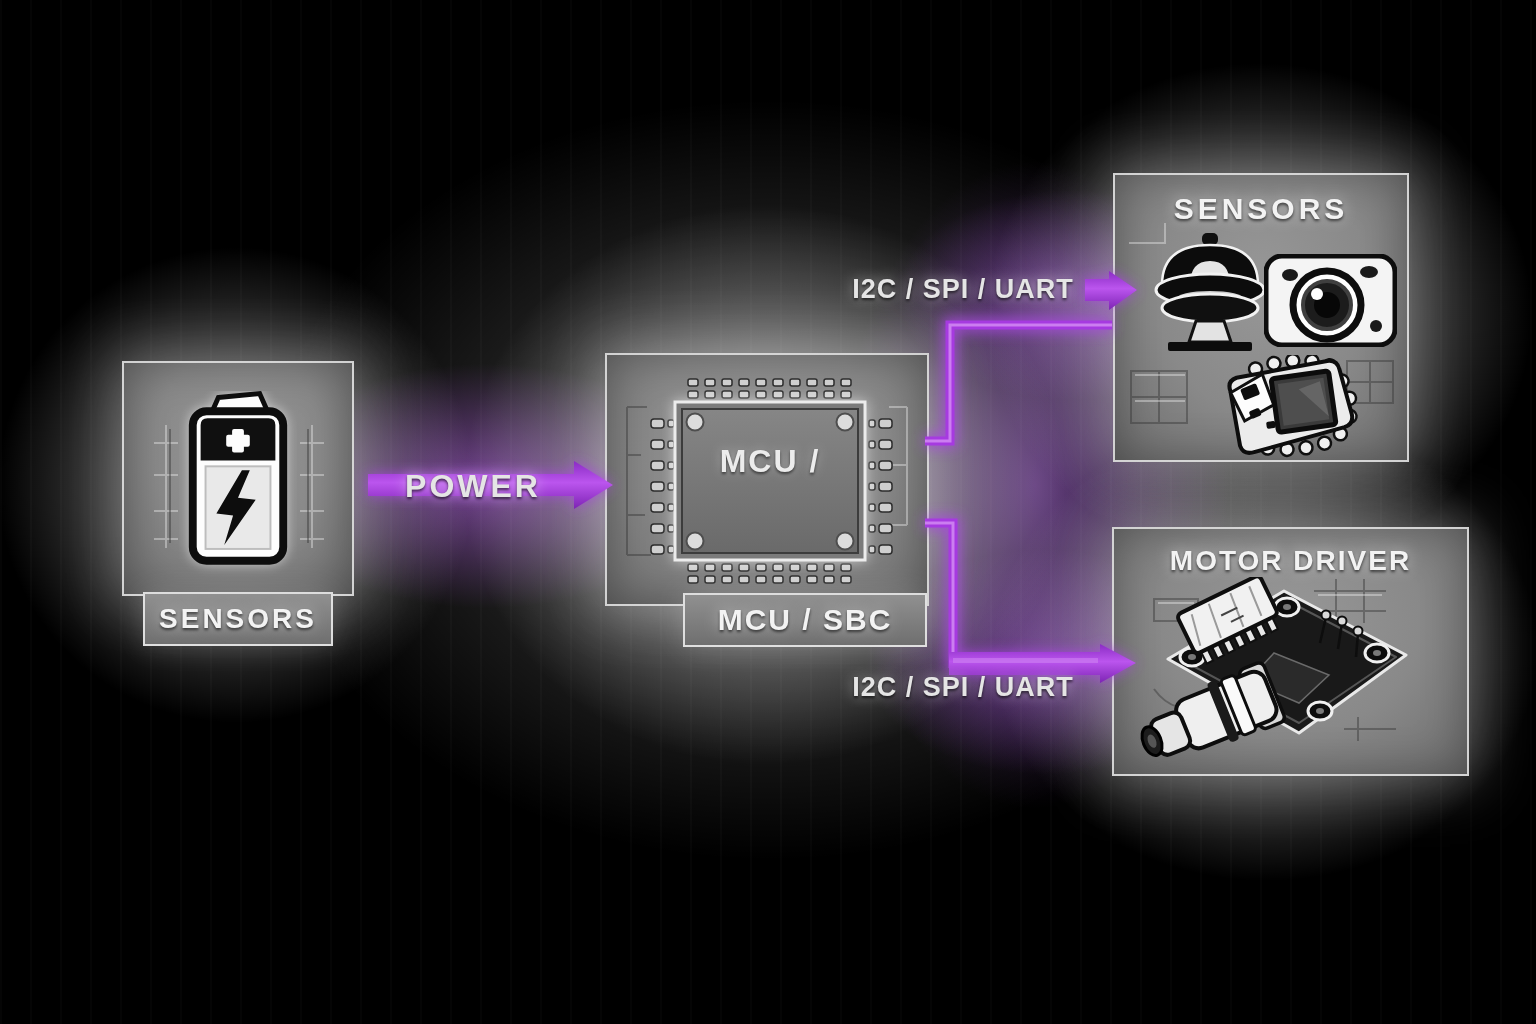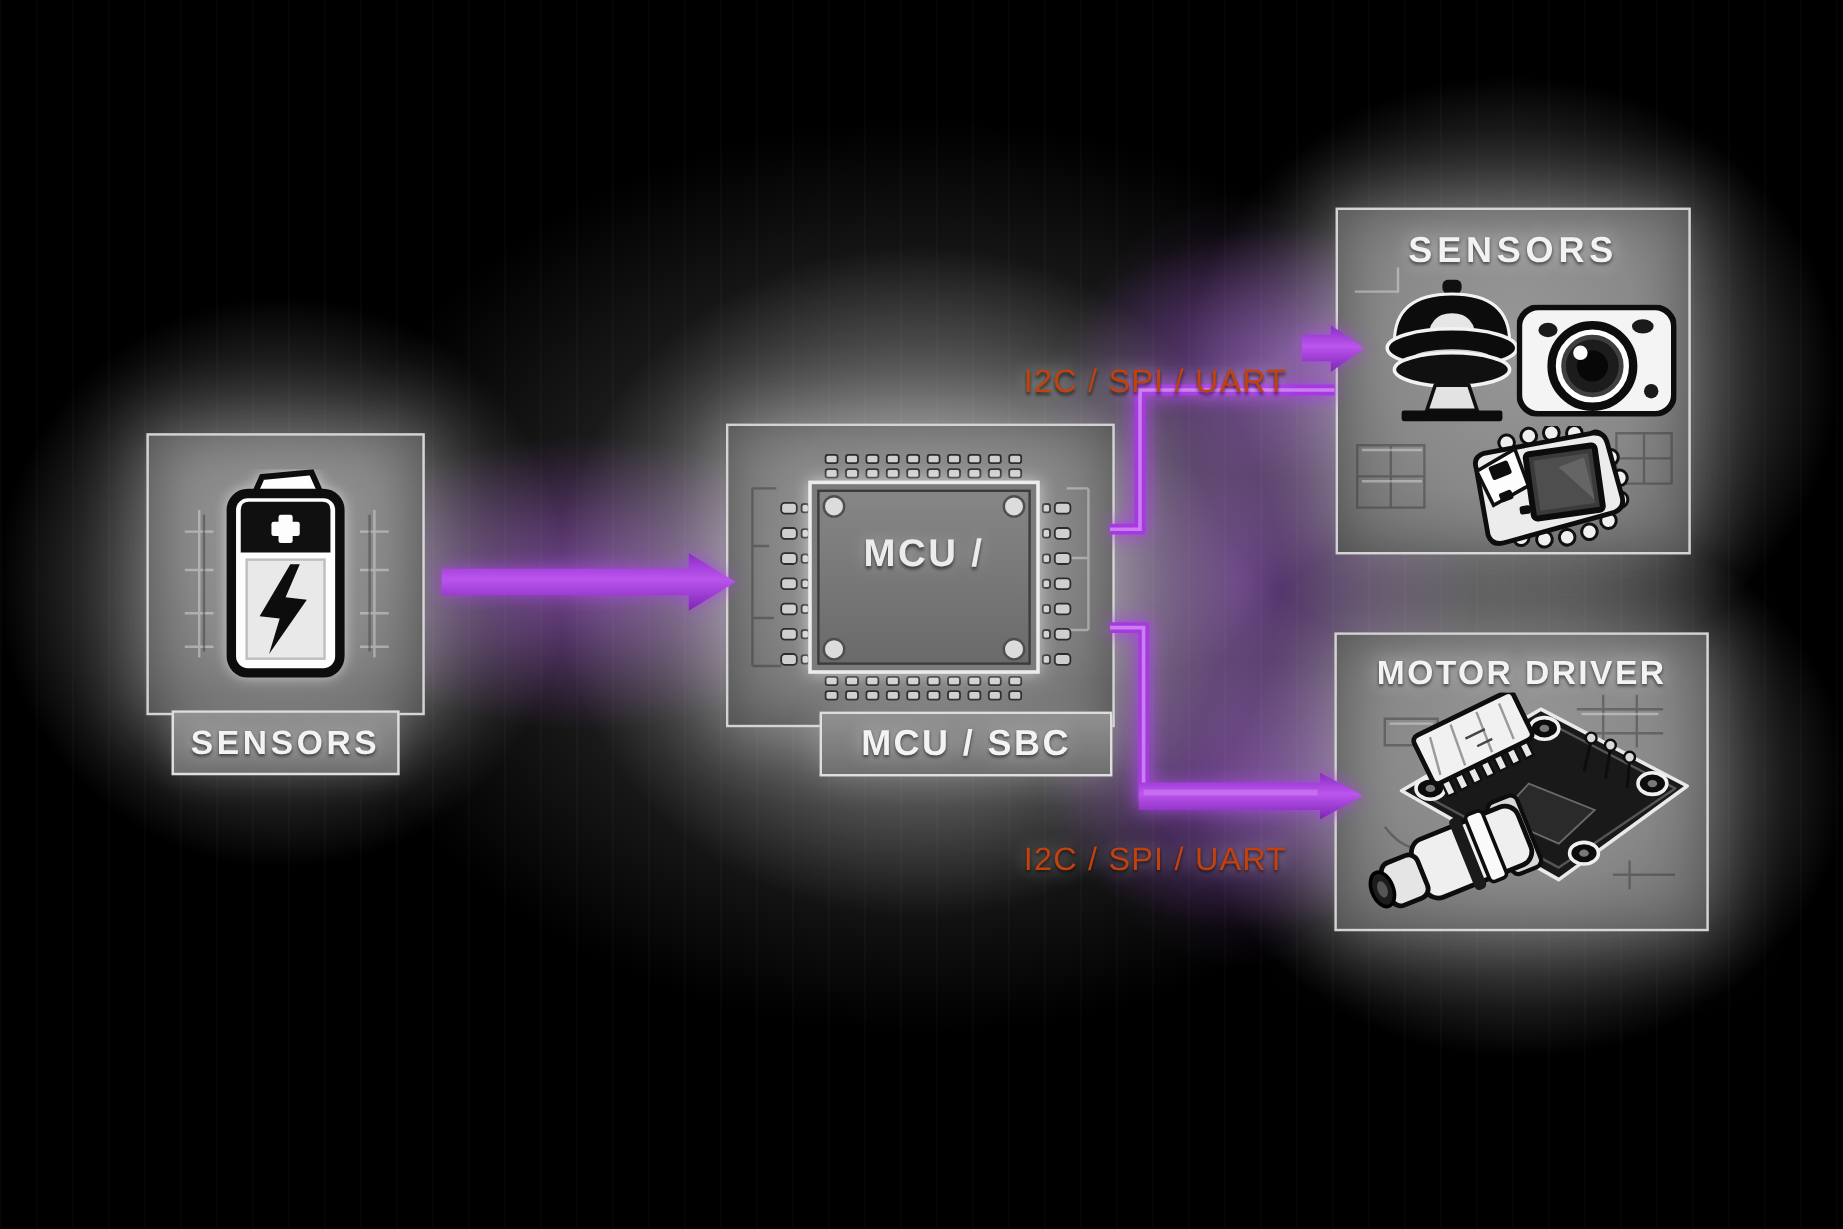--- a/index.html
+++ b/index.html
@@ -29,21 +29,21 @@
   
   .panel{
     position:absolute;z-index:2;
     border:2px solid rgba(228,228,228,0.85);
     background:radial-gradient(ellipse at 50% 38%, #979797 0%, #898989 52%, #6d6d6d 100%);
     box-shadow:0 0 55px 8px rgba(255,255,255,0.28), inset 0 0 45px rgba(0,0,0,0.30);
   }
   .battery-panel{left:122px;top:361px;width:228px;height:231px;}
   .mcu-panel{left:605px;top:353px;width:320px;height:249px;}
   .sensors-panel{left:1113px;top:173px;width:292px;height:285px;}
-  .motor-panel{left:1112px;top:527px;width:308px;height:245px;}
+  .motor-panel{left:1112px;top:527px;width:308px;height:245px;padding-left:45px;}
   .decor{position:absolute;left:0;top:0;pointer-events:none;}
   .sk-l{stroke:rgba(240,240,240,0.40);stroke-width:2;fill:none;}
   .sk-d{stroke:rgba(55,55,55,0.45);stroke-width:2;fill:none;}
   
   .label-box{
     position:absolute;z-index:4;display:flex;align-items:center;justify-content:center;
     border:2px solid rgba(233,233,233,0.9);
     background:linear-gradient(180deg,#909090,#6f6f6f);
     box-shadow:0 0 30px rgba(255,255,255,0.18);
   }
@@ -64,23 +64,22 @@
   .motor-title{top:16px;font-size:28px;letter-spacing:2px;}
   .chip-text{
     position:absolute;left:68px;top:84px;width:190px;text-align:center;z-index:3;
     color:#ececec;font-weight:700;font-size:32px;line-height:45px;letter-spacing:2px;
     text-shadow:0 2px 3px rgba(0,0,0,0.55), 0 0 12px rgba(255,255,255,0.35);
   }
   
   .wires{position:absolute;left:0;top:0;z-index:3;pointer-events:none;}
   
   .edge-label{
-    position:absolute;z-index:5;text-align:center;color:#c2410c;font-weight:400;
+    position:absolute;z-index:5;text-align:center;color:#e5e5e5;font-weight:700;
     text-shadow:0 2px 3px rgba(0,0,0,0.65), 0 0 14px rgba(255,255,255,0.55);
-    margin-top:29px;
   }
   .power-label{left:368px;top:467px;width:210px;font-size:32px;line-height:38px;letter-spacing:3px;}
   .bus-label{width:240px;font-size:27px;line-height:34px;letter-spacing:1px;}
   .bus-top-label{left:843px;top:272px;}
   .bus-bottom-label{left:843px;top:670px;}
   .icon-svg{position:absolute;pointer-events:none;}
 </style>
 </head>
 <body>
 
@@ -320,16 +319,17 @@
     <polygon points="368,474 574,474 574,461 613,485 574,509 574,496 368,496" fill="url(#ag)"></polygon>
     <polyline points="925,441 950,441 950,325 1112,325" fill="none" stroke="#a63ae0" stroke-width="9"></polyline>
     <polyline points="925,441 950,441 950,325 1112,325" fill="none" stroke="#cf86f2" stroke-width="3" opacity="0.9"></polyline>
     <polygon points="1085,279 1109,279 1109,271 1137,290 1109,310 1109,301 1085,301" fill="url(#ag)"></polygon>
     <polyline points="925,523 953,523 953,668" fill="none" stroke="#a63ae0" stroke-width="9"></polyline>
     <polyline points="925,523 953,523 953,662" fill="none" stroke="#cf86f2" stroke-width="3" opacity="0.9"></polyline>
     <polygon points="949,652 1100,652 1100,644 1136,663 1100,683 1100,675 949,675" fill="url(#ag)"></polygon>
     <polygon points="953,658 1098,658 1098,663 953,663" fill="#cf86f2" opacity="0.55"></polygon>
   </svg>
 
+  <div class="edge-label power-label">POWER</div>
   <div class="edge-label bus-label bus-top-label">I2C / SPI / UART</div>
   <div class="edge-label bus-label bus-bottom-label">I2C / SPI / UART</div>
 
 </div>
 
 </body></html>

